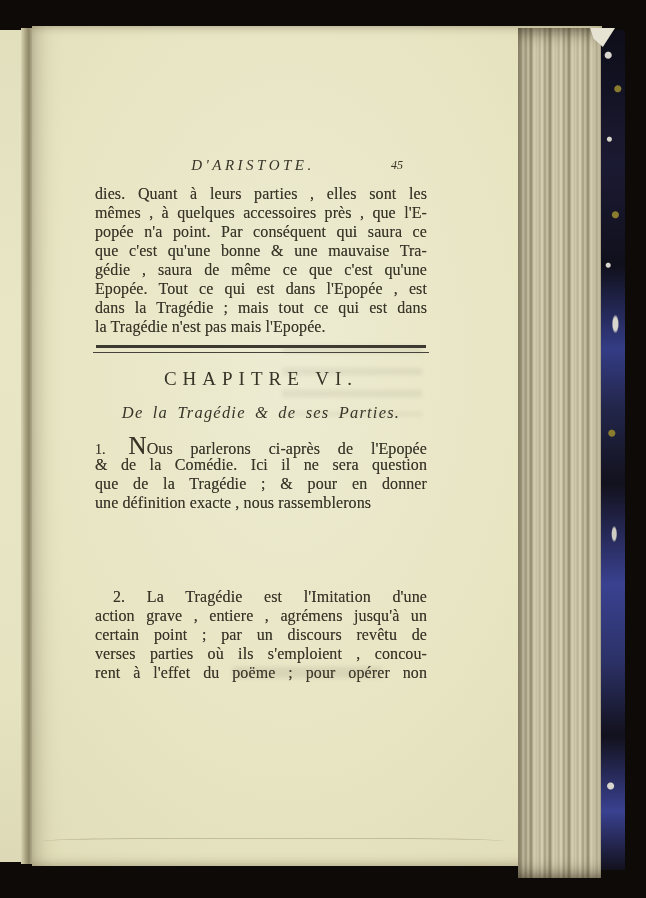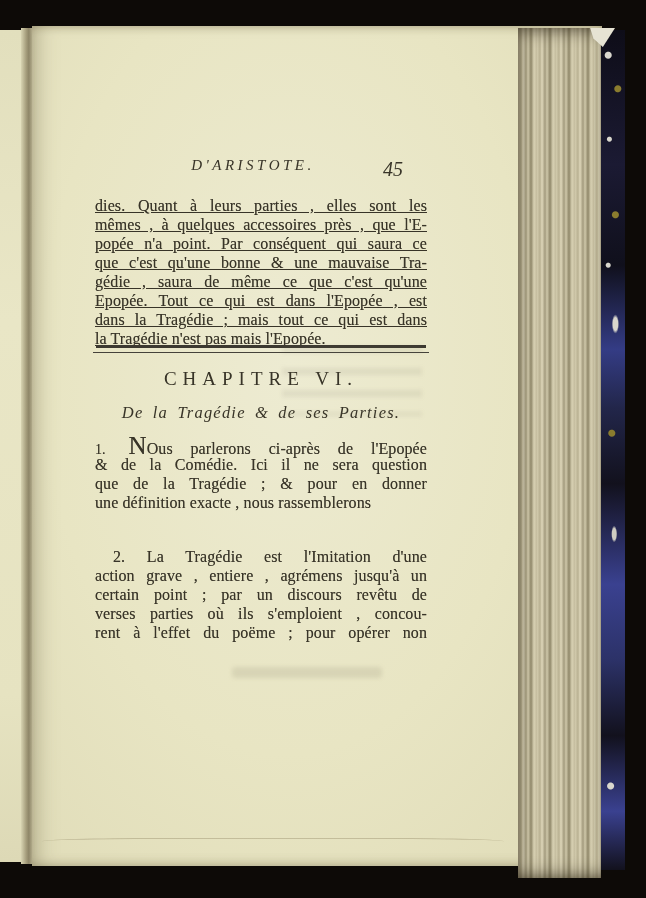--- a/index.html
+++ b/index.html
@@ -65,52 +65,52 @@
     position:absolute;left:588px;top:28px;width:27px;height:19px;
     background:#e6e3d3;
     clip-path:polygon(8% 0,100% 0,55% 100%,20% 55%);
   }
   
   .running-header{position:absolute;left:63px;top:131px;width:332px;height:24px;}
   .header-title{
     position:absolute;left:50%;transform:translateX(-50%);margin-left:-8px;
     font-style:italic;font-size:15px;letter-spacing:3.5px;white-space:nowrap;
   }
-  .page-number{position:absolute;right:24px;top:1px;font-size:20px;font-style:italic;}
+  .page-number{position:absolute;right:24px;top:1px;font-size:12px;font-style:italic;}
 
   .para{position:absolute;left:63px;width:332px;}
   .line{
     font-size:16px;line-height:19px;height:19px;overflow:visible;
     text-align:justify;text-align-last:justify;
     letter-spacing:.1px;
     text-shadow:0 0 .5px rgba(56,52,40,.55);
     white-space:nowrap;
   }
   .endpara .line:last-child{text-align-last:left;}
-  .para-cont{top:170px;text-decoration:underline;}
+  .para-cont{top:158px;}
 
   .rule{position:absolute;left:61px;top:319px;width:336px;}
   .rule-thick{height:3px;background:#3c3930;margin:0 3px;}
   .rule-thin{height:1px;background:#45423a;margin-top:4px;}
 
   .chapter-heading{
     position:absolute;left:63px;top:342px;width:332px;margin:0;
     text-align:center;font-weight:normal;
     font-size:19px;letter-spacing:6px;white-space:nowrap;
   }
   .chapter-subtitle{
     position:absolute;left:63px;top:377px;width:332px;
     text-align:center;font-style:italic;font-size:16.5px;
     letter-spacing:1.2px;word-spacing:4px;white-space:nowrap;
   }
   .sec1{top:410px;}
   .sec1-first .sec-num{font-size:14px;margin-right:5px;}
   .sec1-first .bigcap{font-size:25px;}
   .sec2{top:521px;}
-  .sec2 .line:first-child{text-indent:18px;}
+  .sec2 .line:first-child{text-indent:18px;margin-top:40px;}
 
   
   .show-through{
     position:absolute;left:200px;top:641px;width:150px;height:11px;
     background:rgba(110,105,85,.14);filter:blur(2px);border-radius:4px;
   }
   .show-through-2{
     position:absolute;left:250px;top:320px;width:140px;height:70px;
     background:
       repeating-linear-gradient(180deg, rgba(110,105,85,.10) 0 7px, transparent 7px 22px);

